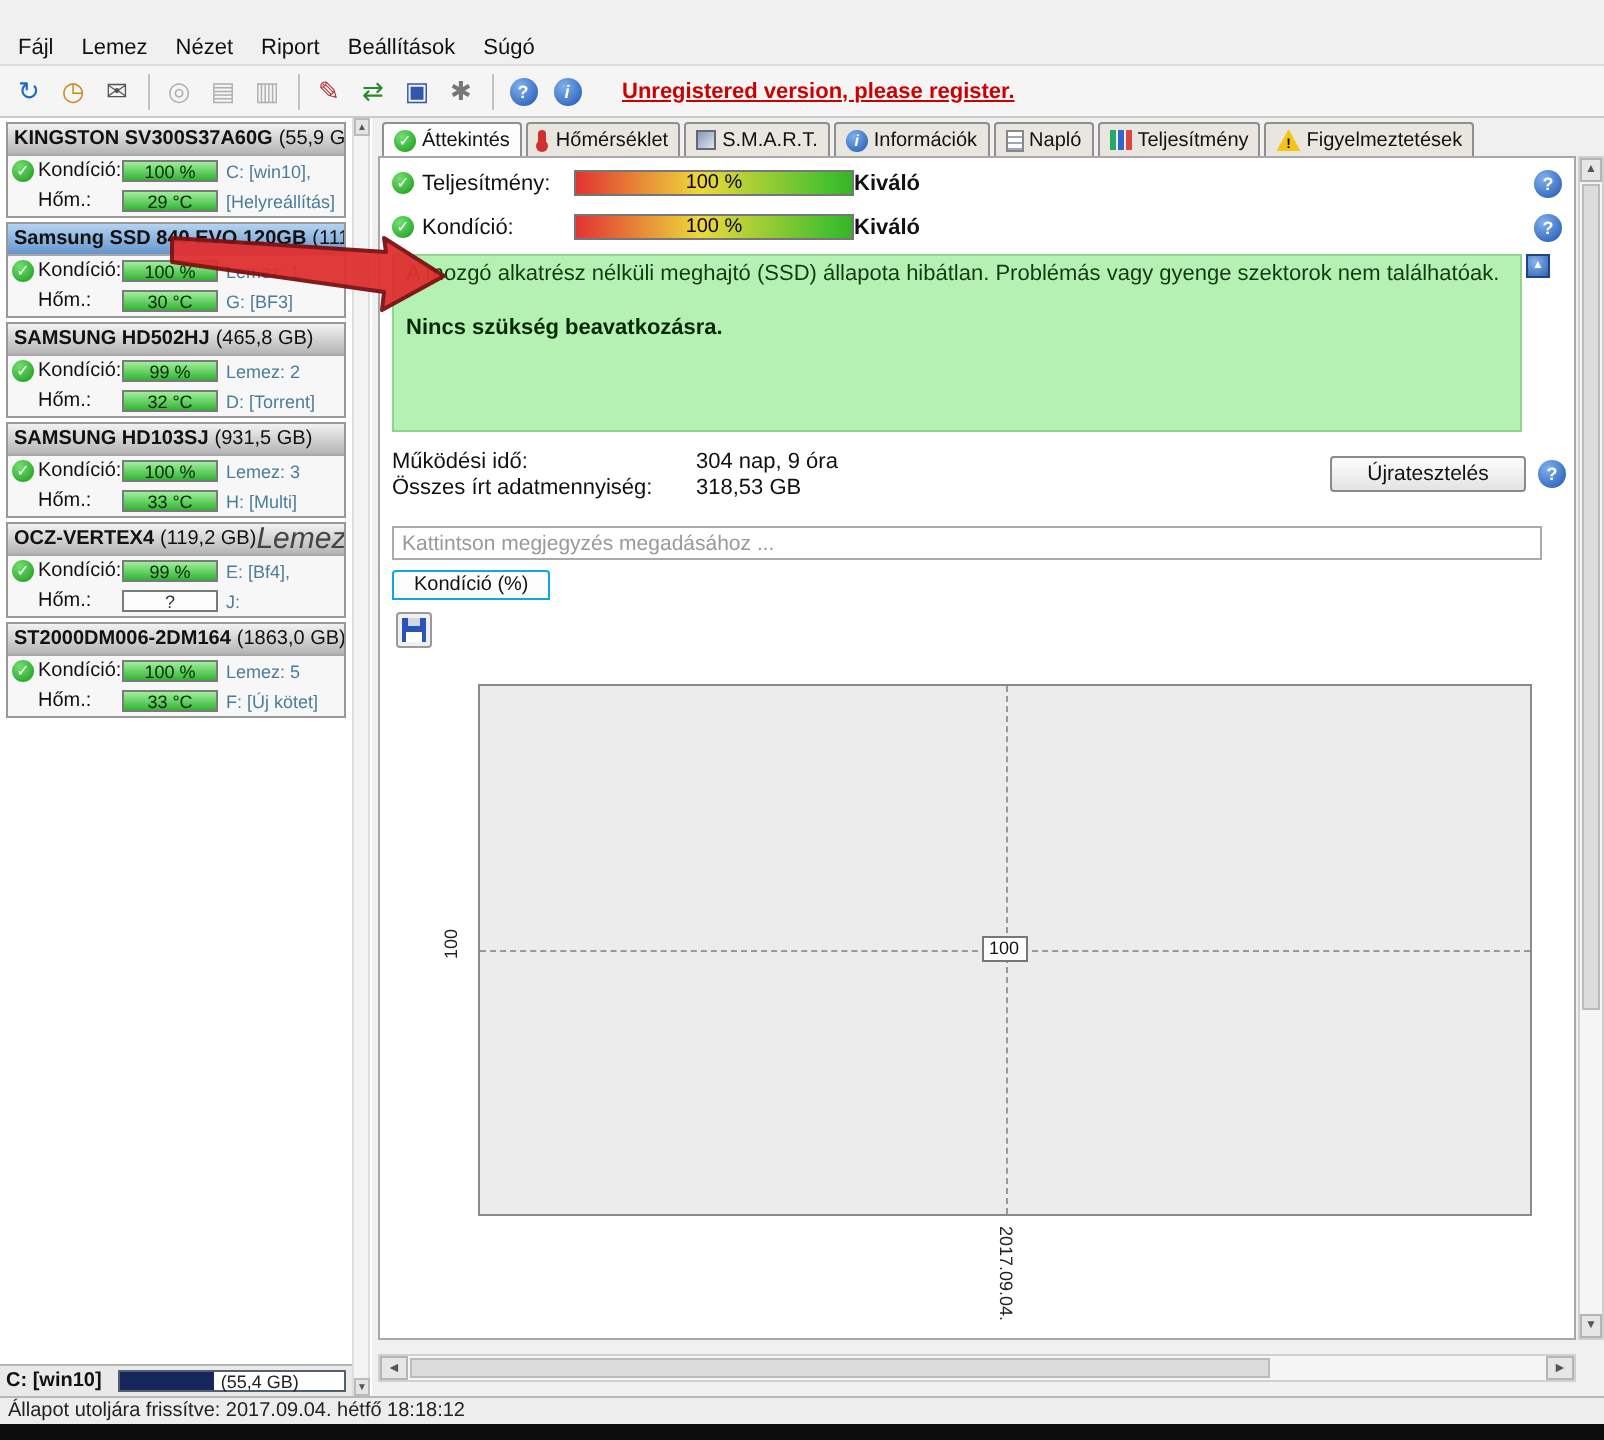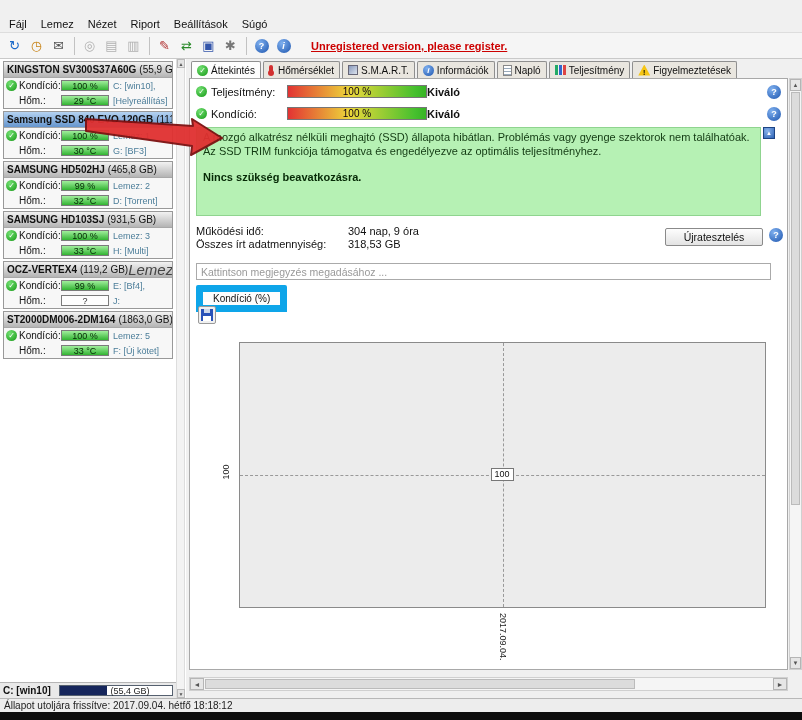--- a/index.html
+++ b/index.html
@@ -72,26 +72,26 @@
   .gradbar{position:relative;flex:0 0 140px;height:13px;border:1px solid #767676;background:linear-gradient(90deg,#e23333,#ecd93a 45%,#46c02e 92%,#36b425);text-align:center;font-size:10px;line-height:12px;color:#101}
   .rating{font-weight:bold}
   .rowhelp{margin-left:auto}
   .greenbox{position:absolute;top:48px;left:6px;right:26px;height:89px;background:#b6f1b4;border:1px solid #8fd48f;padding:3px 6px;font-size:11px;line-height:13.5px;color:#123a12;overflow:hidden}
   .greenbox .b3{font-weight:bold;margin-top:13px;color:#062a06}
   .info-scroll{position:absolute;top:48px;right:12px;width:12px;height:12px;background:radial-gradient(circle at 35% 30%,#8ab4ec,#2d62b4);border:1px solid #1d4484;color:#fff;font-size:6px;line-height:11px;text-align:center}
   .stats{position:absolute;top:146px;left:6px;width:420px}
   .stat-row{display:flex;height:12px;margin-bottom:1px;align-items:center}
   .stat-lab{flex:0 0 152px}
   .stat-val{font-weight:normal}
-  .retest-wrap{position:absolute;top:149px;right:4px;display:flex;align-items:flex-start;gap:6px}
+  .retest-wrap{position:absolute;top:149px;right:4px;display:flex;align-items:center;gap:6px}
   .retest{width:98px;height:18px;background:linear-gradient(#fdfdfd,#e3e3e3);border:1px solid #8a8a8a;border-radius:2px;font-size:10.5px;text-align:center;line-height:16px}
   .comment{position:absolute;top:184px;left:6px;right:16px;height:17px}
   .comment input{width:100%;height:100%;border:1px solid #aaa;font-size:10.5px;padding:0 4px;color:#333;font-family:inherit}
   .comment input::placeholder{color:#999}
-  .chart-tab{position:absolute;top:206px;left:6px;border:7px solid #0ea5e9;background:#fdfdfd;padding:1px 10px;font-size:10px;border-radius:2px 2px 0 0}
+  .chart-tab{position:absolute;top:206px;left:6px;border:1px solid #0ea5e9;background:#fdfdfd;padding:1px 10px;font-size:10px;border-radius:2px 2px 0 0}
   .save-btn{position:absolute;top:227px;left:8px;width:18px;height:18px;border:1px solid #9a9a9a;background:#f0f0f0;border-radius:2px;display:flex;align-items:center;justify-content:center}
   .floppy{position:relative;width:12px;height:12px;background:#2a52b8}
   .floppy::before{content:"";position:absolute;left:3px;top:0;width:6px;height:4px;background:#cfd8ea}
   .floppy::after{content:"";position:absolute;left:2px;bottom:0;width:8px;height:5px;background:#fff}
   .plot{position:absolute;top:263px;left:49px;width:527px;height:266px;background:#ececec;border:1px solid #8a8a8a}
   .dash-v{position:absolute;left:50%;top:0;bottom:0;border-left:1px dashed #999}
   .dash-h{position:absolute;top:50%;left:0;right:0;border-top:1px dashed #999}
   .ptlabel{position:absolute;left:calc(50% - 12px);top:calc(50% - 7px);border:1px solid #777;background:#fff;font-size:9px;line-height:11px;padding:0 3px}
   .ylab{position:absolute;left:28px;top:388px;font-size:9px;transform:rotate(-90deg);color:#222}
   .xdate{position:absolute;left:308px;top:534px;font-size:9px;color:#222;writing-mode:vertical-rl}
@@ -334,21 +334,20 @@
         <div class="hrow" style="top:27px">
           <span class="chk">✓</span>
           <span class="hlab">Kondíció:</span>
           <span class="gradbar">100 %</span>
           <span class="rating">Kiváló</span>
           <span class="rowhelp blue-circle">?</span>
         </div>
 
         <div class="greenbox">
           <div>A mozgó alkatrész nélküli meghajtó (SSD) állapota hibátlan. Problémás vagy gyenge szektorok nem találhatóak.</div>
-          <div>Az SSD TRIM funkciója támogatva és engedélyezve az optimális teljesítményhez.</div>
           <div class="b3">Nincs szükség beavatkozásra.</div>
         </div>
         <span class="info-scroll">▲</span>
 
         <div class="stats">
           <div class="stat-row">
             <span class="stat-lab">Működési idő:</span>
             <span class="stat-val">304 nap, 9 óra</span>
           </div>
           <div class="stat-row">

